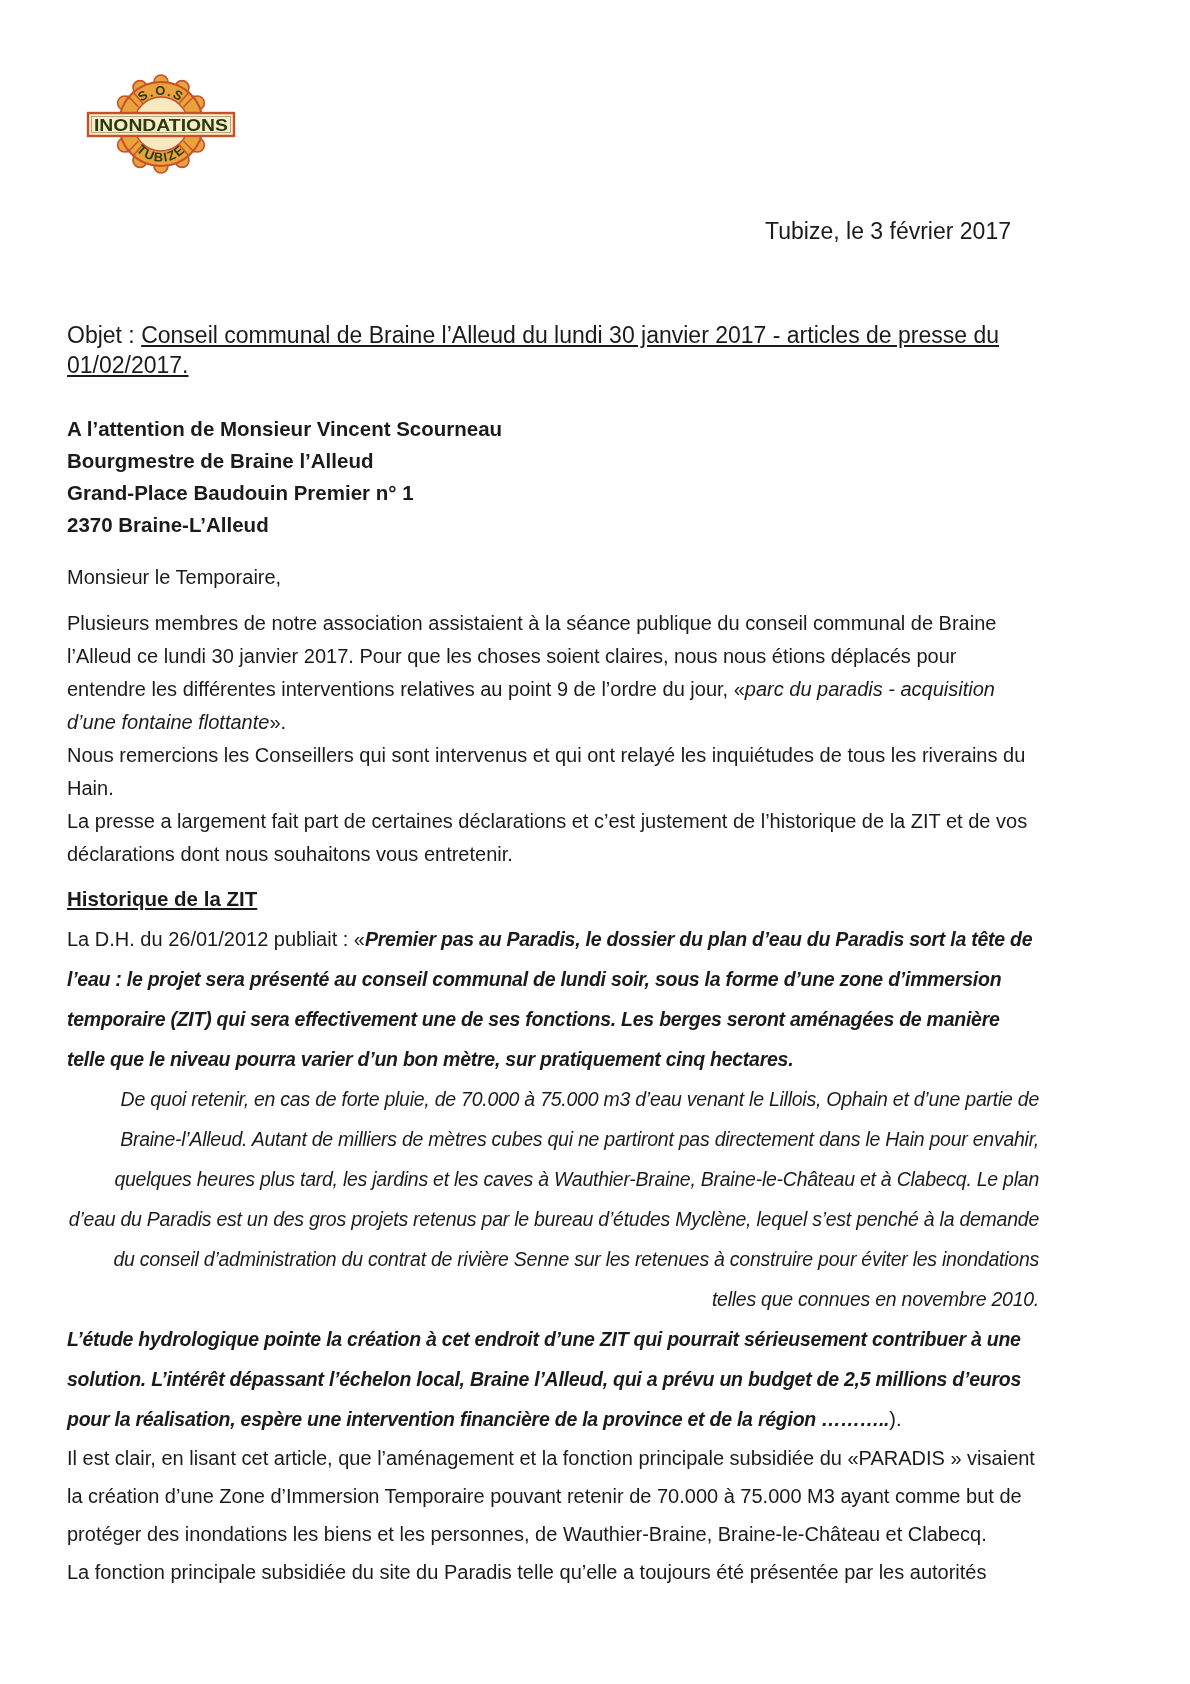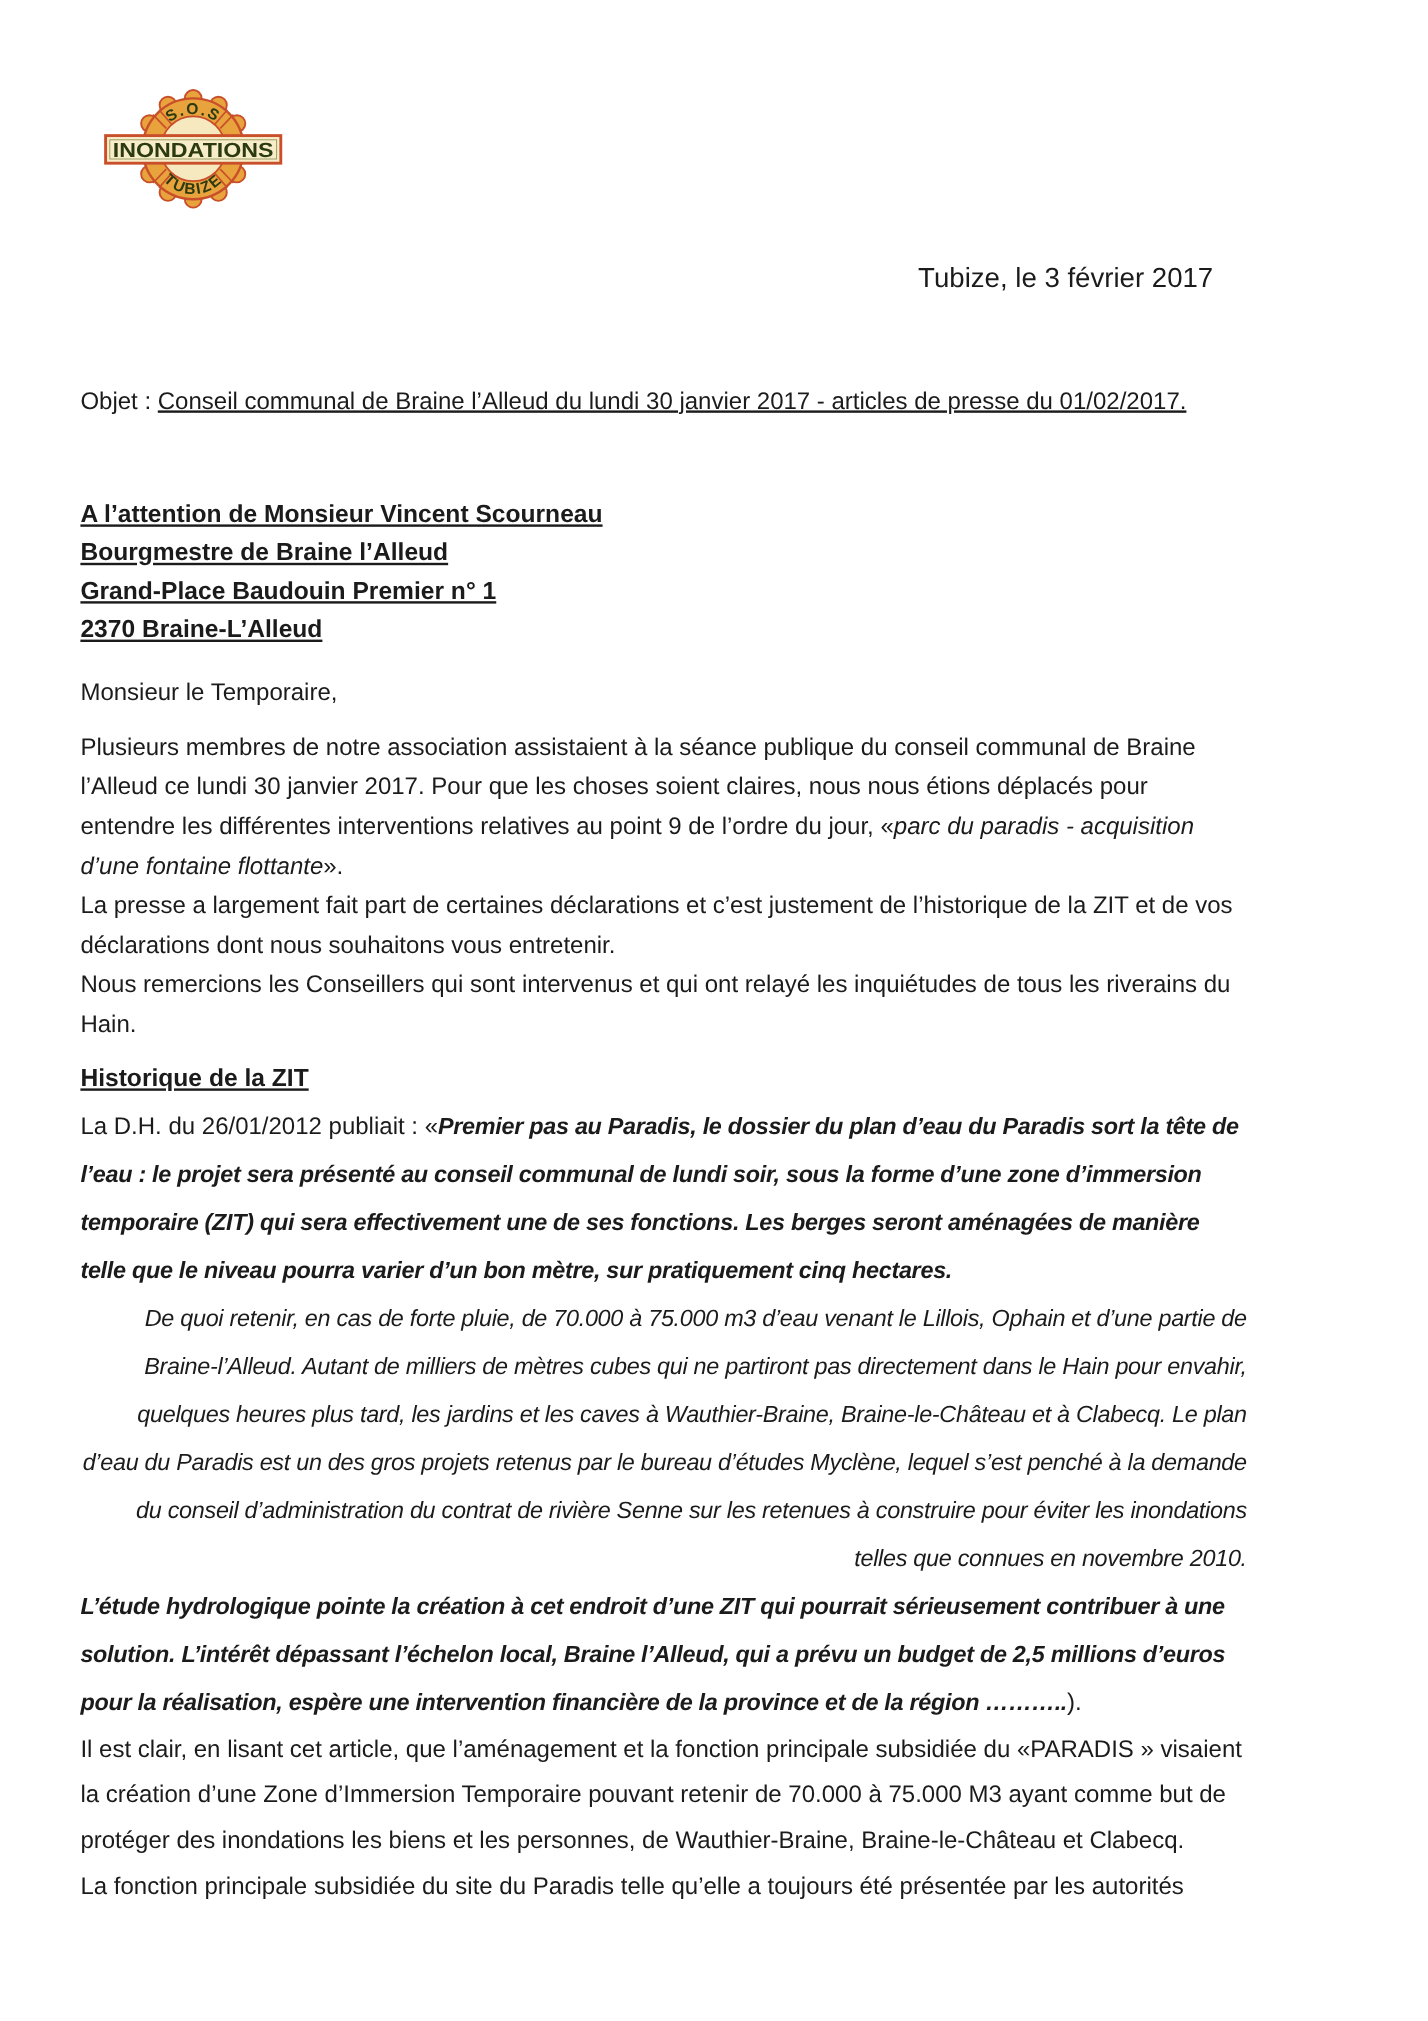--- a/index.html
+++ b/index.html
@@ -33,33 +33,32 @@
     padding-right: 22px;
     text-align: right;
     font-size: 23px;
     line-height: 30px;
   }
   .objet {
     position: absolute;
     top: 320px;
     left: 67px;
     width: 990px;
-    font-size: 20px;
+    font-size: 23px;
     line-height: 30px;
   }
   .u { text-decoration: underline; }
   .recipient {
     position: absolute;
     top: 413px;
     left: 67px;
     width: 900px;
     font-weight: bold;
     font-size: 20.5px;
     line-height: 32px;
-    text-decoration: underline;
   }
   .main {
     position: absolute;
     top: 561px;
     left: 67px;
     width: 972px;
   }
   .salutation {
     line-height: 32px;
     margin-bottom: 14px;
@@ -153,23 +152,23 @@
     <div>Bourgmestre de Braine l’Alleud</div>
     <div>Grand-Place Baudouin Premier  n° 1</div>
     <div>2370 Braine-L’Alleud</div>
   </div>
 
   <div class="main">
     <div class="salutation">Monsieur le Temporaire,</div>
 
     <div class="para"><span>Plusieurs membres de notre association assistaient à la séance publique du conseil communal de Braine l’Alleud ce lundi 30 janvier 2017. Pour que les choses soient claires, nous nous étions déplacés pour entendre les différentes interventions relatives au point 9 de l’ordre du jour, «</span><span class="it">parc du paradis - acquisition d’une fontaine flottante</span><span>».</span></div>
 
+    <div class="para">Nous remercions les Conseillers qui sont intervenus et qui ont relayé les inquiétudes de tous les riverains du Hain.</div>
+
     <div class="para">La presse a largement fait part de certaines déclarations et c’est justement de l’historique de la ZIT et de vos déclarations dont nous souhaitons vous entretenir.</div>
-
-    <div class="para">Nous remercions les Conseillers qui sont intervenus et qui ont relayé les inquiétudes de tous les riverains du Hain.</div>
 
     <div class="heading">Historique de la ZIT</div>
 
     <div class="para q"><span>La D.H. du 26/01/2012 publiait : «</span><span class="bi">Premier pas au Paradis</span><span class="bi">, le dossier du plan d’eau du Paradis sort la tête de l’eau : le projet sera présenté au conseil communal de lundi soir, sous la forme d’une zone d’immersion temporaire (ZIT) qui sera effectivement une de ses fonctions. Les berges seront aménagées de manière telle que le niveau pourra varier d’un bon mètre, sur pratiquement cinq hectares.</span></div>
 
     <div class="q-bi">De quoi retenir, en cas de forte pluie, de 70.000 à 75.000 m3 d’eau venant le Lillois, Ophain et d’une partie de Braine-l’Alleud. Autant de milliers de mètres cubes qui ne partiront pas directement dans le Hain pour envahir, quelques heures plus tard, les jardins et les caves à Wauthier-Braine, Braine-le-Château et à Clabecq. Le plan d’eau du Paradis est un des gros projets retenus par le bureau d’études Myclène, lequel s’est penché à la demande du conseil d’administration du contrat de rivière Senne sur les retenues à construire pour éviter les inondations telles que connues en novembre 2010.</div>
 
     <div class="para q"><span class="bi">L’étude hydrologique pointe la création à cet endroit d’une ZIT qui pourrait sérieusement contribuer à une solution. L’intérêt dépassant l’échelon local, Braine l’Alleud, qui a prévu un budget de 2,5 millions d’euros pour la réalisation, espère une intervention financière de la province et de la région ………..</span><span>).</span></div>
 
     <div class="after-quote">Il est clair, en lisant cet article, que l’aménagement et la fonction principale subsidiée du «PARADIS » visaient la création d’une Zone d’Immersion Temporaire pouvant retenir de 70.000 à 75.000 M3 ayant comme  but de protéger des inondations les biens et les personnes, de Wauthier-Braine, Braine-le-Château et Clabecq.</div>

